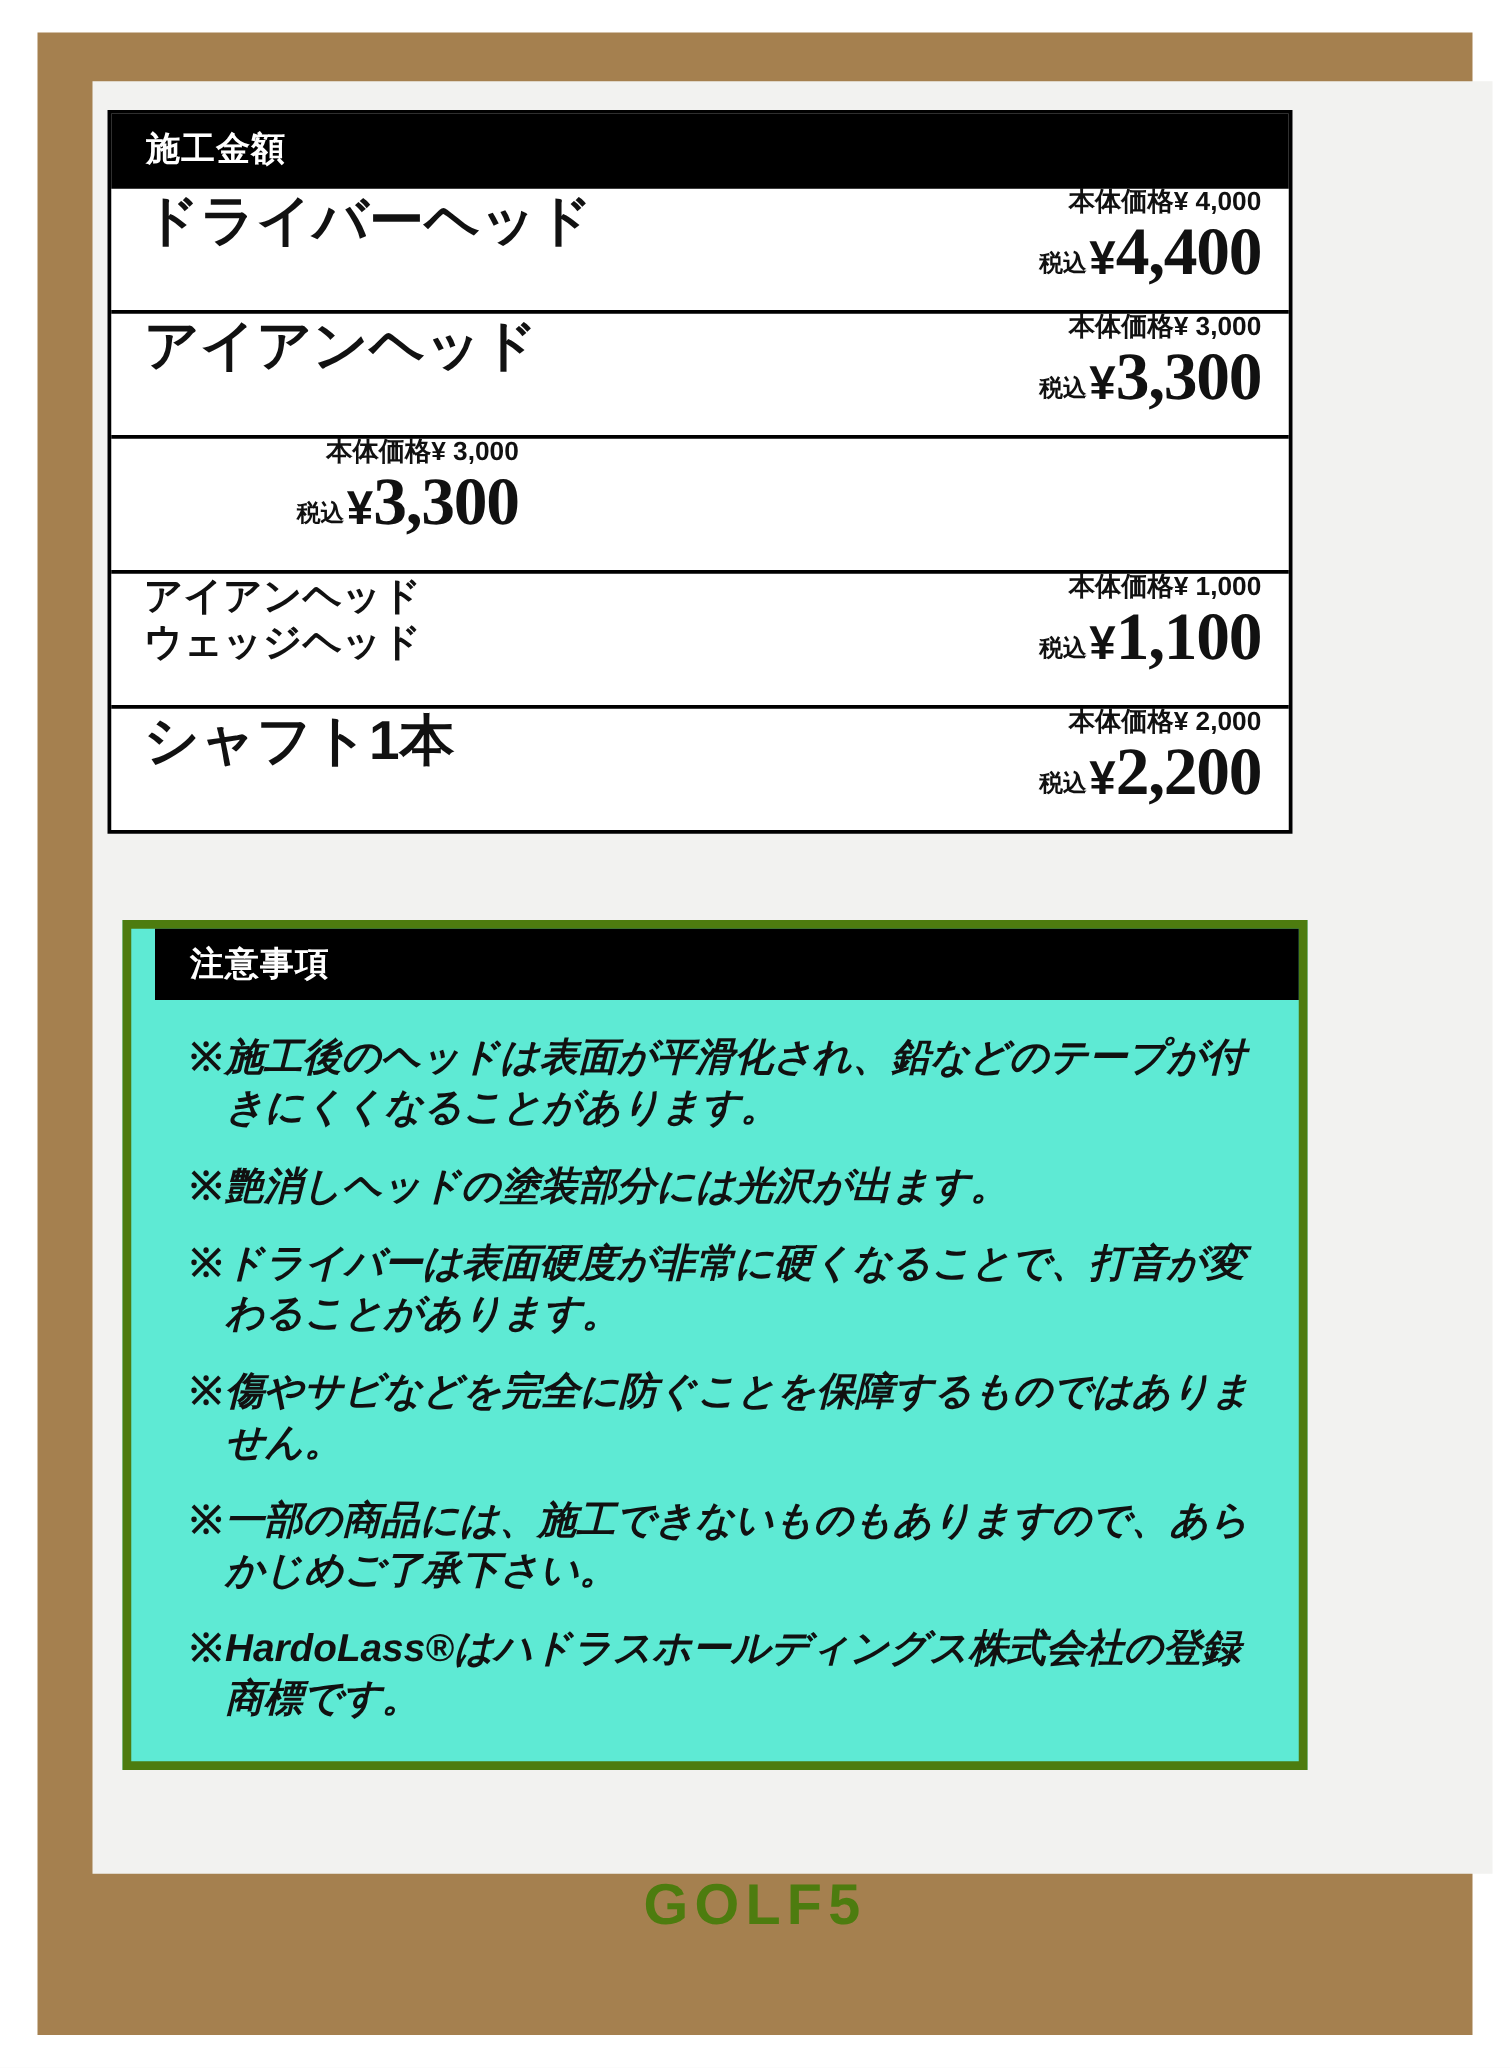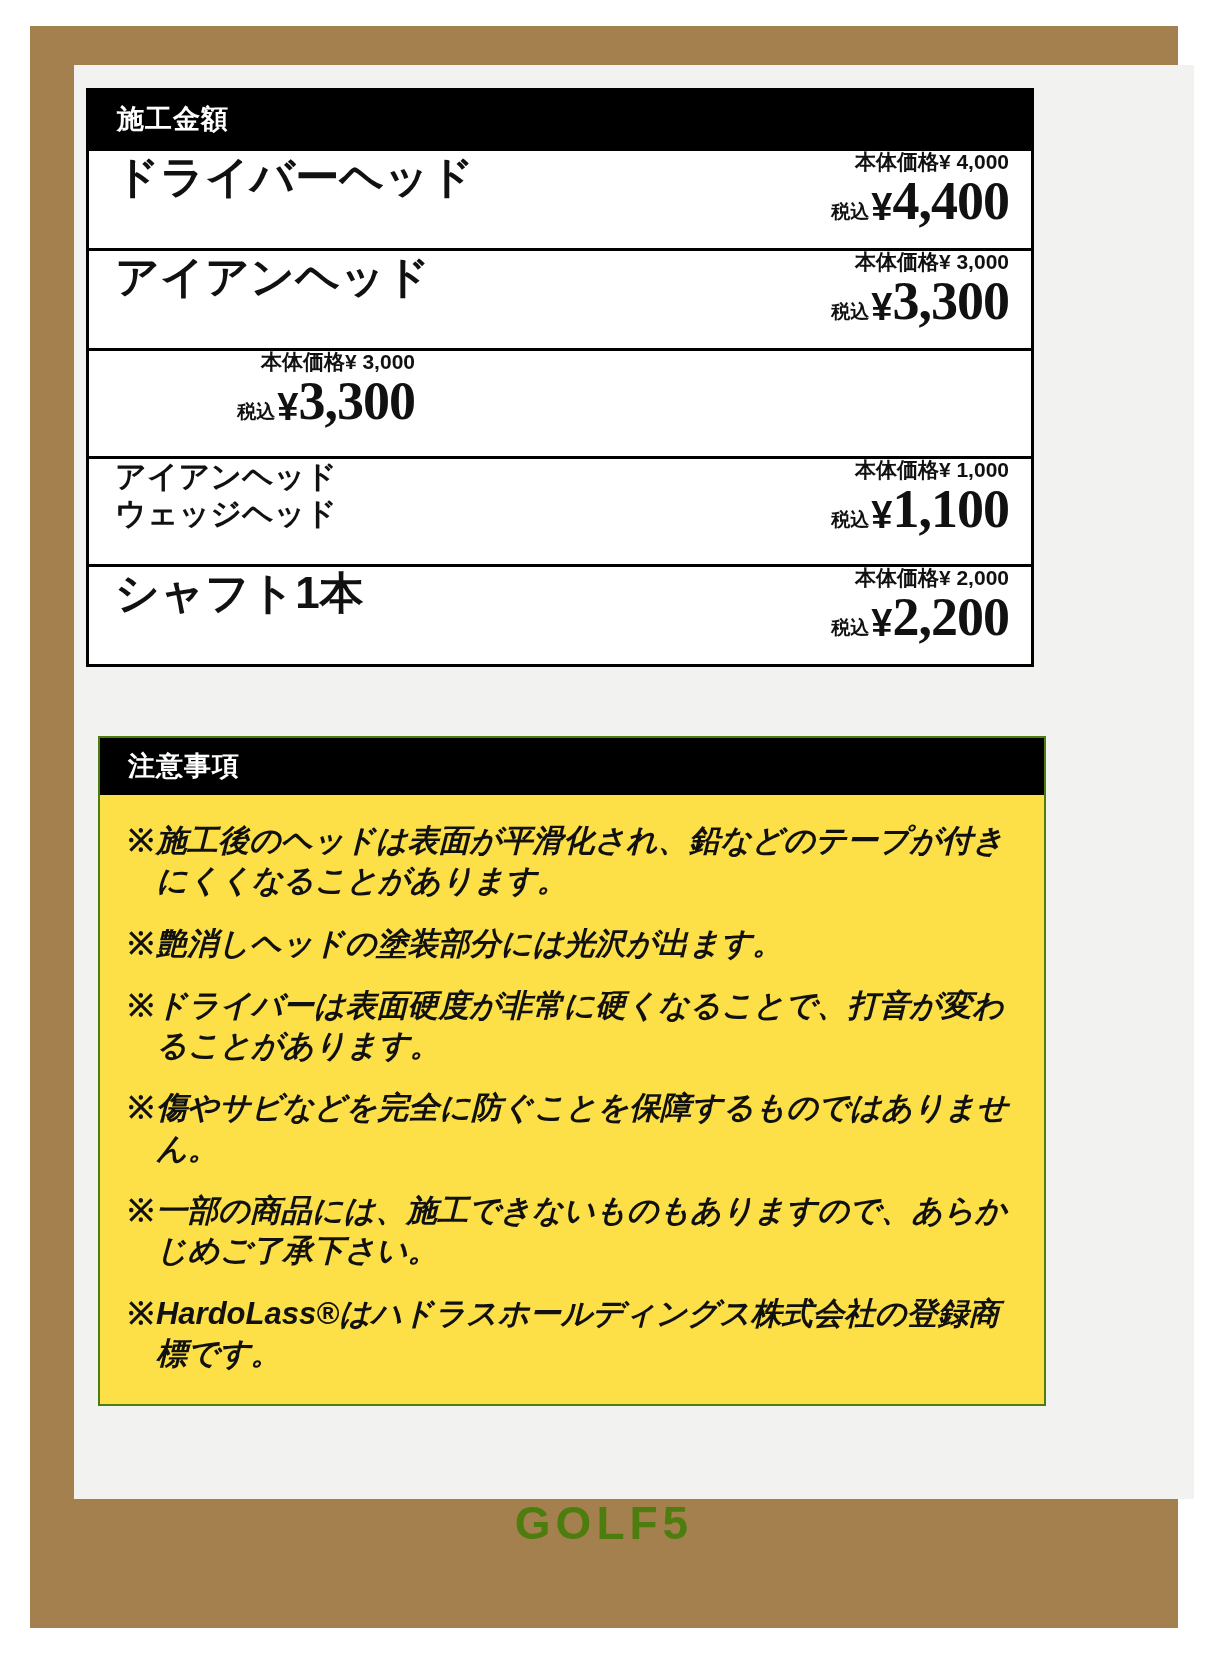--- a/index.html
+++ b/index.html
@@ -122,23 +122,24 @@
     letter-spacing: -1px;
     font-family: Liberation Serif, serif;
   }
 
   
   .notes-block {
     position: absolute;
     left: 98px;
     top: 736px;
     width: 948px;
-    background: #fde047;
-    border: 2px solid #4d7c0f;
-    box-sizing: border-box;
+    background: #5eead4;
+    border: 7px solid #4d7c0f;
+    box-sizing: border-box;
+    padding-left: 19px;
   }
   .notes-body {
     padding: 26px 30px 26px 28px;
   }
   .note {
     display: flex;
     font-size: 31px;
     font-weight: bold;
     color: #111111;
     line-height: 1.30;

